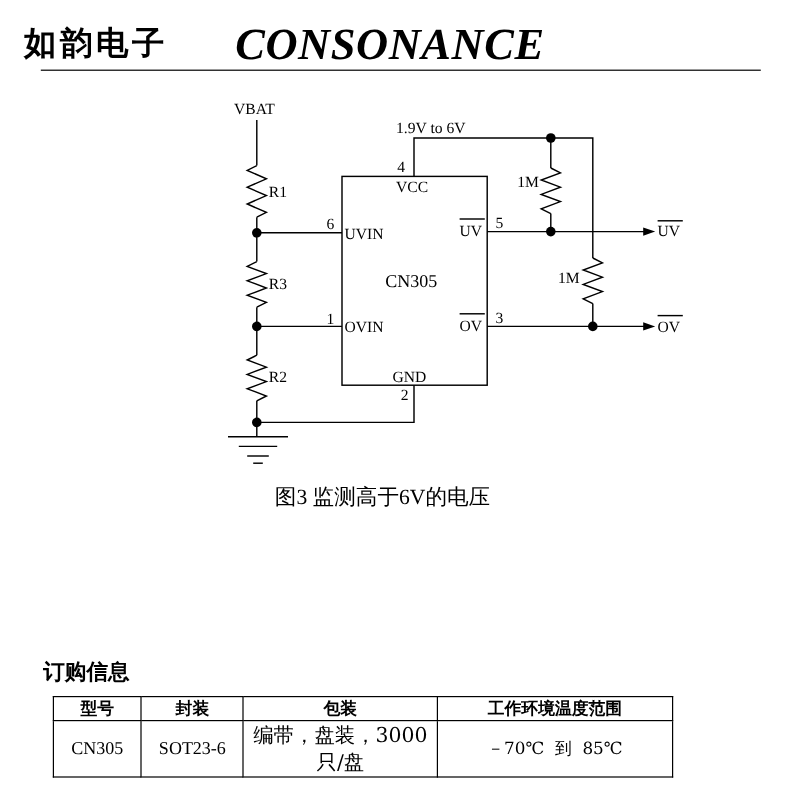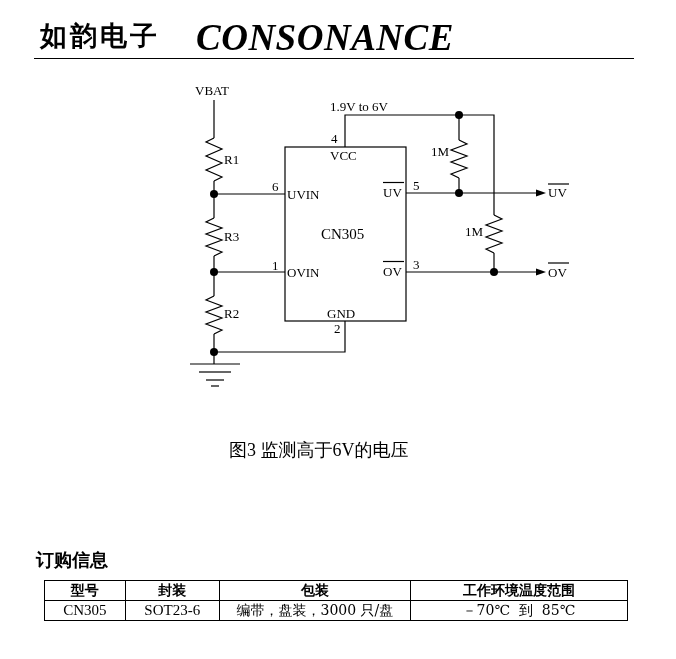--- a/index.html
+++ b/index.html
@@ -1,28 +1,28 @@
 <!DOCTYPE html>
 <html><head>
 <meta charset="utf-8">
 <style>
   html, body { margin: 0; padding: 0; background: #ffffff; }
   body { width: 676px; height: 659px; position: relative; overflow: hidden;
          font-family: "Liberation Serif", "DejaVu Serif", serif; color: #000; }
-  .header-cn { position: absolute; left: 40px; top: 18px; font-family: Liberation Mono, monospace;
+  .header-cn { position: absolute; left: 20px; top: 18px; font-family: Liberation Mono, monospace;
                font-weight: bold; font-size: 27px; letter-spacing: 3px; }
   .header-en { position: absolute; left: 196px; top: 16px; font-family: "Liberation Serif", serif;
                font-style: italic; font-weight: bold; font-size: 37px; letter-spacing: 0.5px; }
   .header-rule { position: absolute; left: 34px; top: 58px; width: 600px; height: 1px; background: #000; }
   svg.schematic { position: absolute; left: 0; top: 0; }
   svg text { font-family: "Liberation Serif", "DejaVu Serif", serif; fill: #000; }
-  .caption { position: absolute; left: 229px; top: 402px; font-size: 18px; margin-top: 36px; }
+  .caption { position: absolute; left: 229px; top: 402px; font-size: 18px; }
   .section-title { position: absolute; left: 36px; top: 548px; font-family: Liberation Serif, serif;
                    font-weight: bold; font-size: 18px; }
-  table.order { position: absolute; left: 44px; top: 580px; border-collapse: collapse; width: 584px; }
+  table.order { position: absolute; left: 44px; top: 580px; border-collapse: collapse; width: 517px; }
   table.order th, table.order td { border: 1px solid #000; text-align: center; padding: 0; height: 19px; }
   table.order th { font-family: "DejaVu Sans", sans-serif; font-weight: bold; font-size: 14px; }
   table.order td { font-family: "Liberation Serif", serif; font-size: 15px; }
 </style>
 </head>
 <body>
 
 <div class="header-cn">如韵电子</div>
 <div class="header-en">CONSONANCE</div>
 <div class="header-rule"></div>
@@ -127,17 +127,17 @@
       <th>型号</th>
       <th>封装</th>
       <th>包装</th>
       <th>工作环境温度范围</th>
     </tr>
   </thead>
   <tbody>
     <tr>
       <td>CN305</td>
       <td>SOT23-6</td>
-      <td style="font-family:'DejaVu Serif',serif;font-size:14px;">编带，盘装，3000 只/盘</td>
+      <td style="font-family:'DejaVu Serif',serif;font-size:17px;">编带，盘装，3000 只/盘</td>
       <td style="font-family:'DejaVu Serif',serif;font-size:14px;white-space:pre;">－70℃  到  85℃</td>
     </tr>
   </tbody>
 </table>
 
 </body></html>

